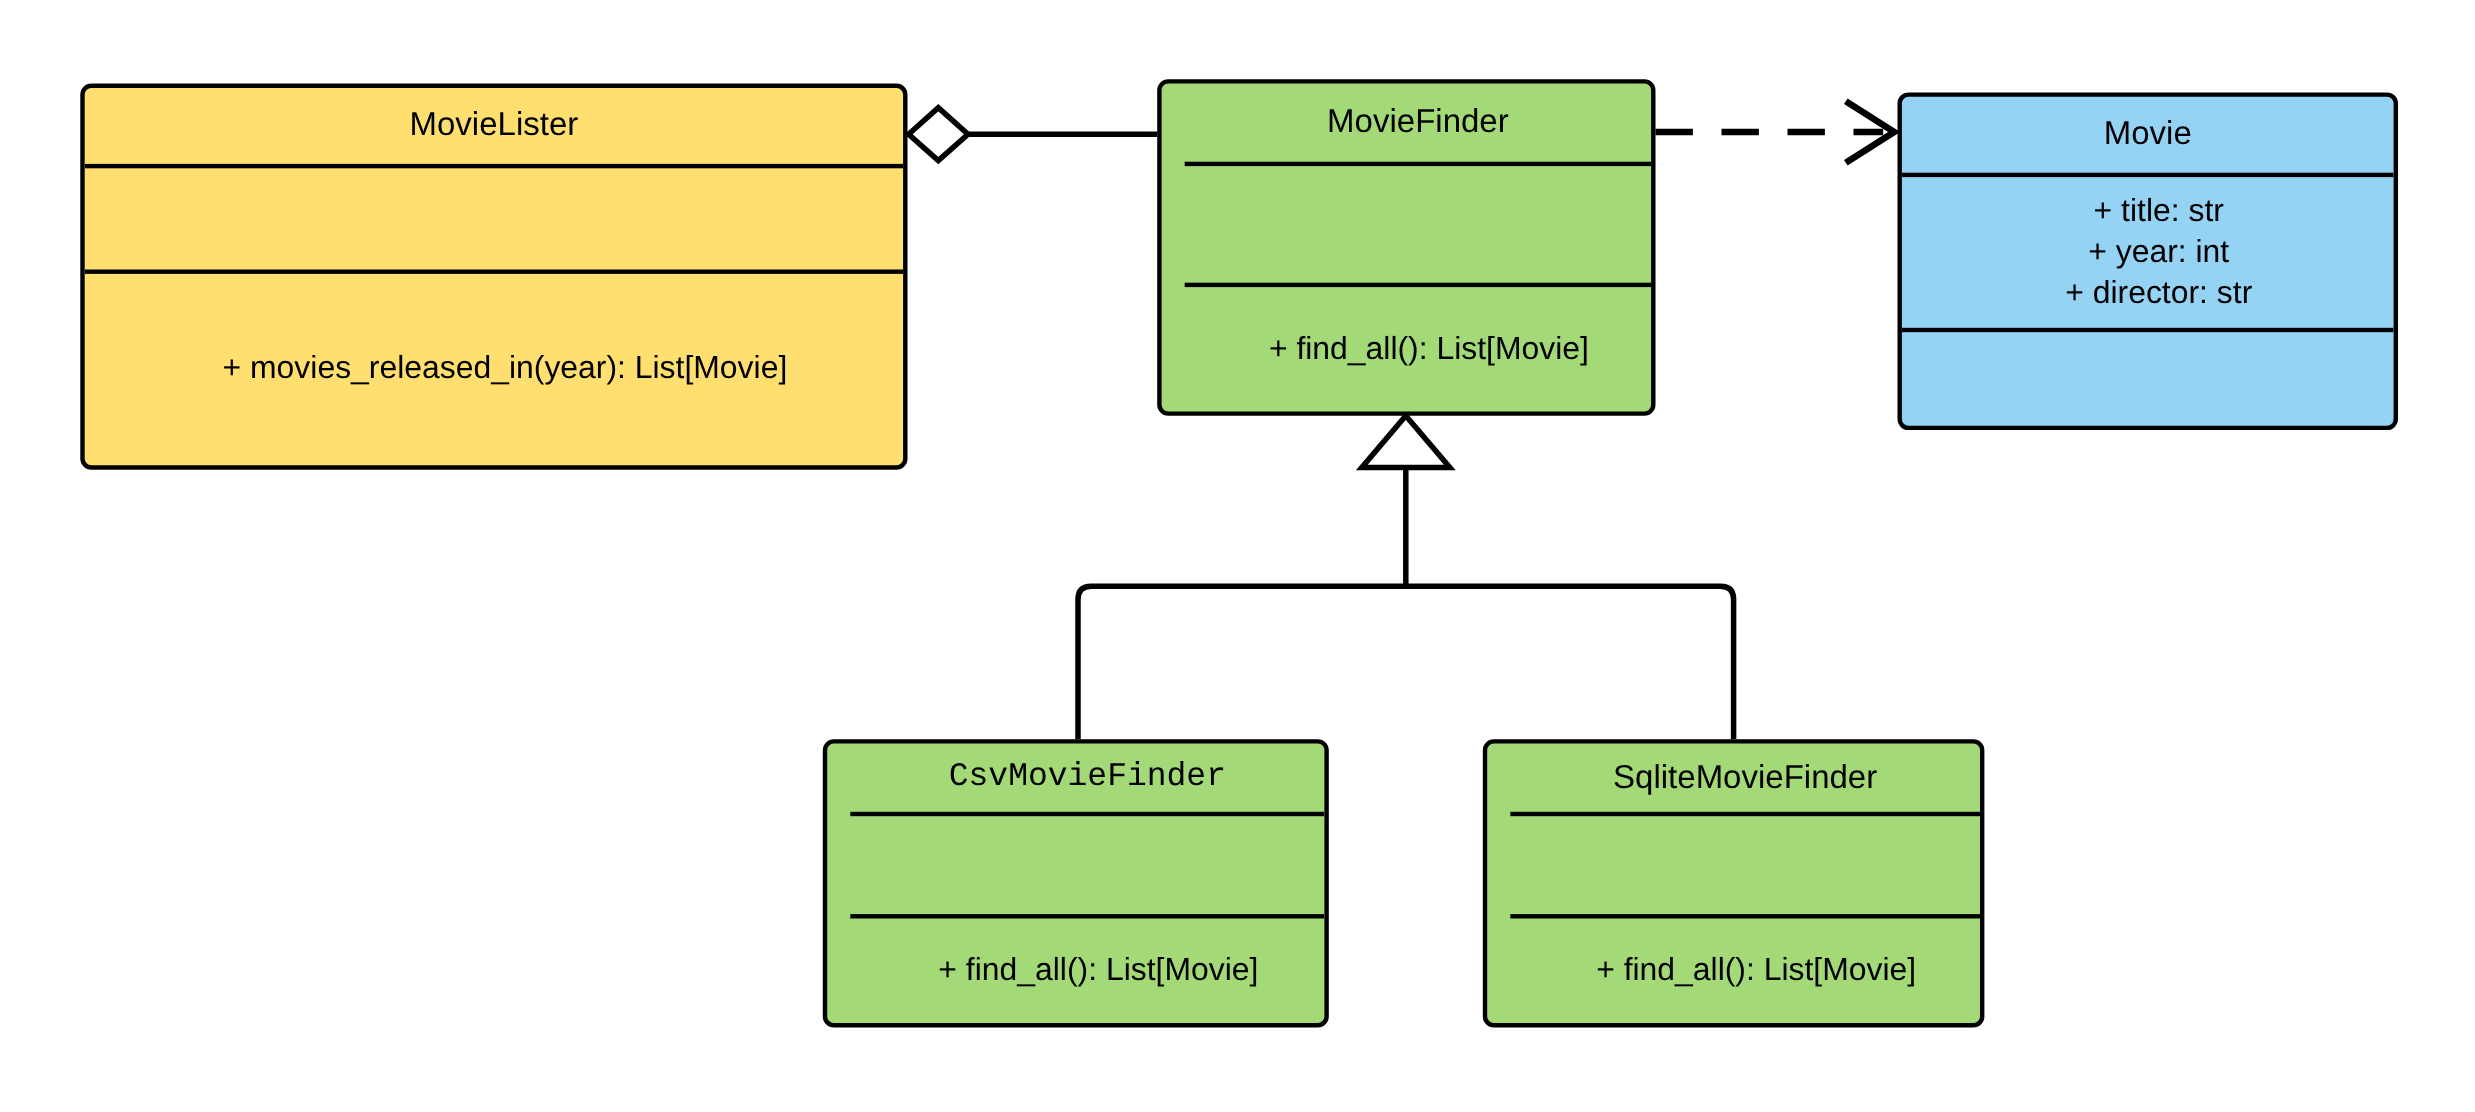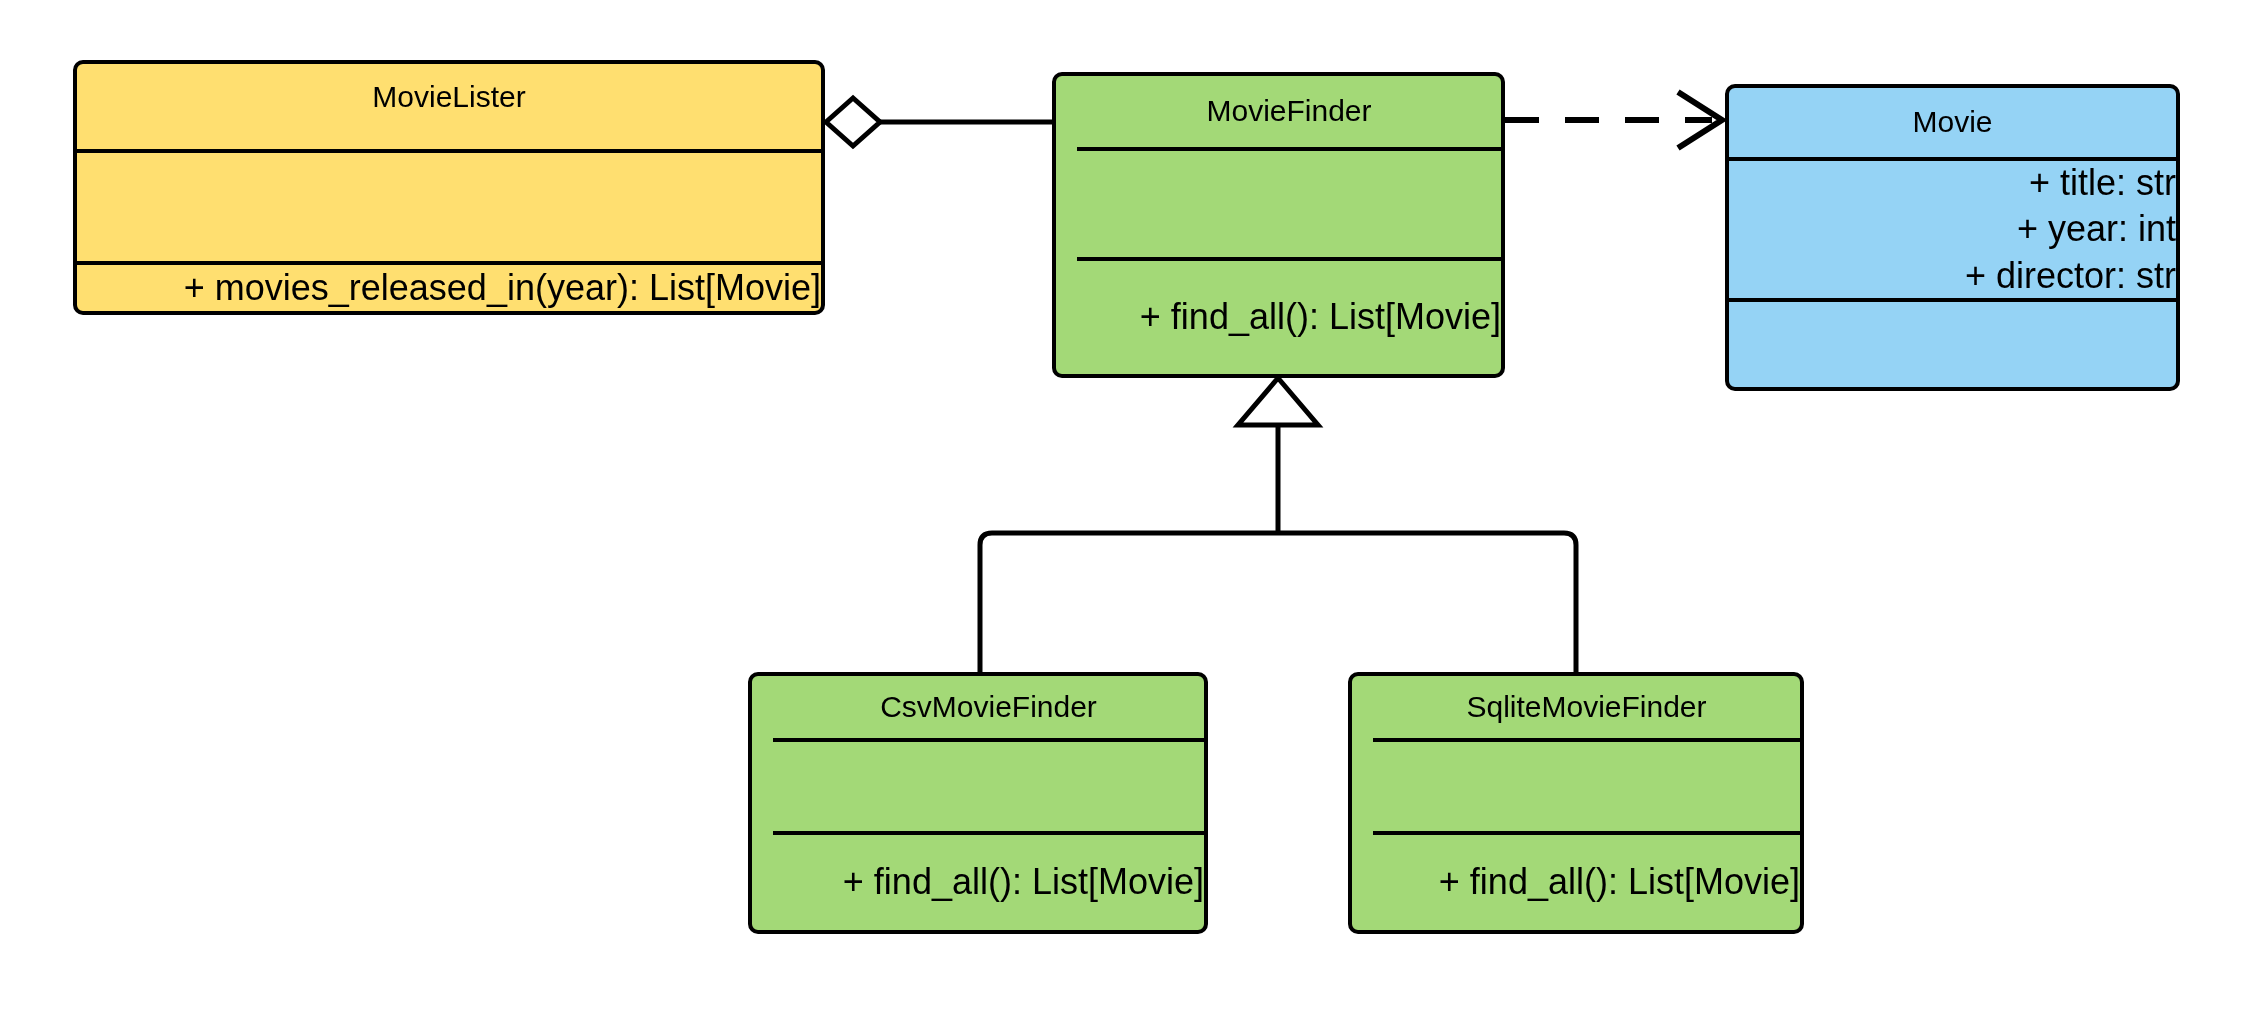--- a/index.html
+++ b/index.html
@@ -45,22 +45,22 @@
     border-top: 4px solid #000000;
   }
   .class-name {
     text-align: center;
     font-size: 30px;
     color: #000000;
     line-height: 1.15;
     white-space: nowrap;
   }
   .member-line {
-    text-align: right;
-    font-size: 36px;
+    text-align: center;
+    font-size: 29px;
     color: #000000;
     line-height: 1.28;
     padding-left: 20px;
     white-space: nowrap;
   }
   .fill-yellow { background: #FFDF70; }
   .fill-green  { background: #A3D977; padding-left: 21px; }
   .fill-blue   { background: #95D3F5; }
 </style>
 </head>
@@ -83,21 +83,21 @@
     <g>
 
       <line x1="1278" y1="425" x2="1278" y2="533" stroke="#000000" stroke-width="5"></line>
 
       <path d="M 980 672 L 980 545 Q 980 533 992 533 L 1564 533 Q 1576 533 1576 545 L 1576 672" fill="none" stroke="#000000" stroke-width="5" stroke-linecap="butt" stroke-linejoin="round"></path>
 
       <polygon points="1278,378 1318,425 1238,425" fill="#ffffff" stroke="#000000" stroke-width="5" stroke-linejoin="miter"></polygon>
     </g>
   </svg>
 
-  <div class="uml-class fill-yellow" style="left:73px; top:60px; width:752px; height:255px;gap:18px;">
+  <div class="uml-class fill-yellow" style="left:73px; top:76px; width:752px; height:351px;">
     <div class="compartment" style="height:69px;">
       <div class="class-name">MovieLister</div>
     </div>
     <div class="compartment divided" style="height:96px;"></div>
     <div class="compartment divided" style="flex:1 1 auto;">
       <div class="member-line">+ movies_released_in(year): List[Movie]</div>
     </div>
   </div>
 
   <div class="uml-class fill-green" style="left:1052px; top:72px; width:453px; height:306px;">
@@ -116,21 +116,21 @@
     </div>
     <div class="compartment divided" style="height:141px;">
       <div class="member-line">+ title: str</div>
       <div class="member-line">+ year: int</div>
       <div class="member-line">+ director: str</div>
     </div>
     <div class="compartment divided" style="flex:1 1 auto;"></div>
   </div>
 
   <div class="uml-class fill-green" style="left:748px; top:672px; width:460px; height:262px;">
-    <div class="compartment" style="height:62px;">
+    <div class="compartment" style="height:62px;font-family:Liberation Mono, monospace;">
       <div class="class-name">CsvMovieFinder</div>
     </div>
     <div class="compartment divided" style="height:93px;"></div>
     <div class="compartment divided" style="flex:1 1 auto;">
       <div class="member-line">+ find_all(): List[Movie]</div>
     </div>
   </div>
 
   <div class="uml-class fill-green" style="left:1348px; top:672px; width:456px; height:262px;">
     <div class="compartment" style="height:62px;align-items:center;">

